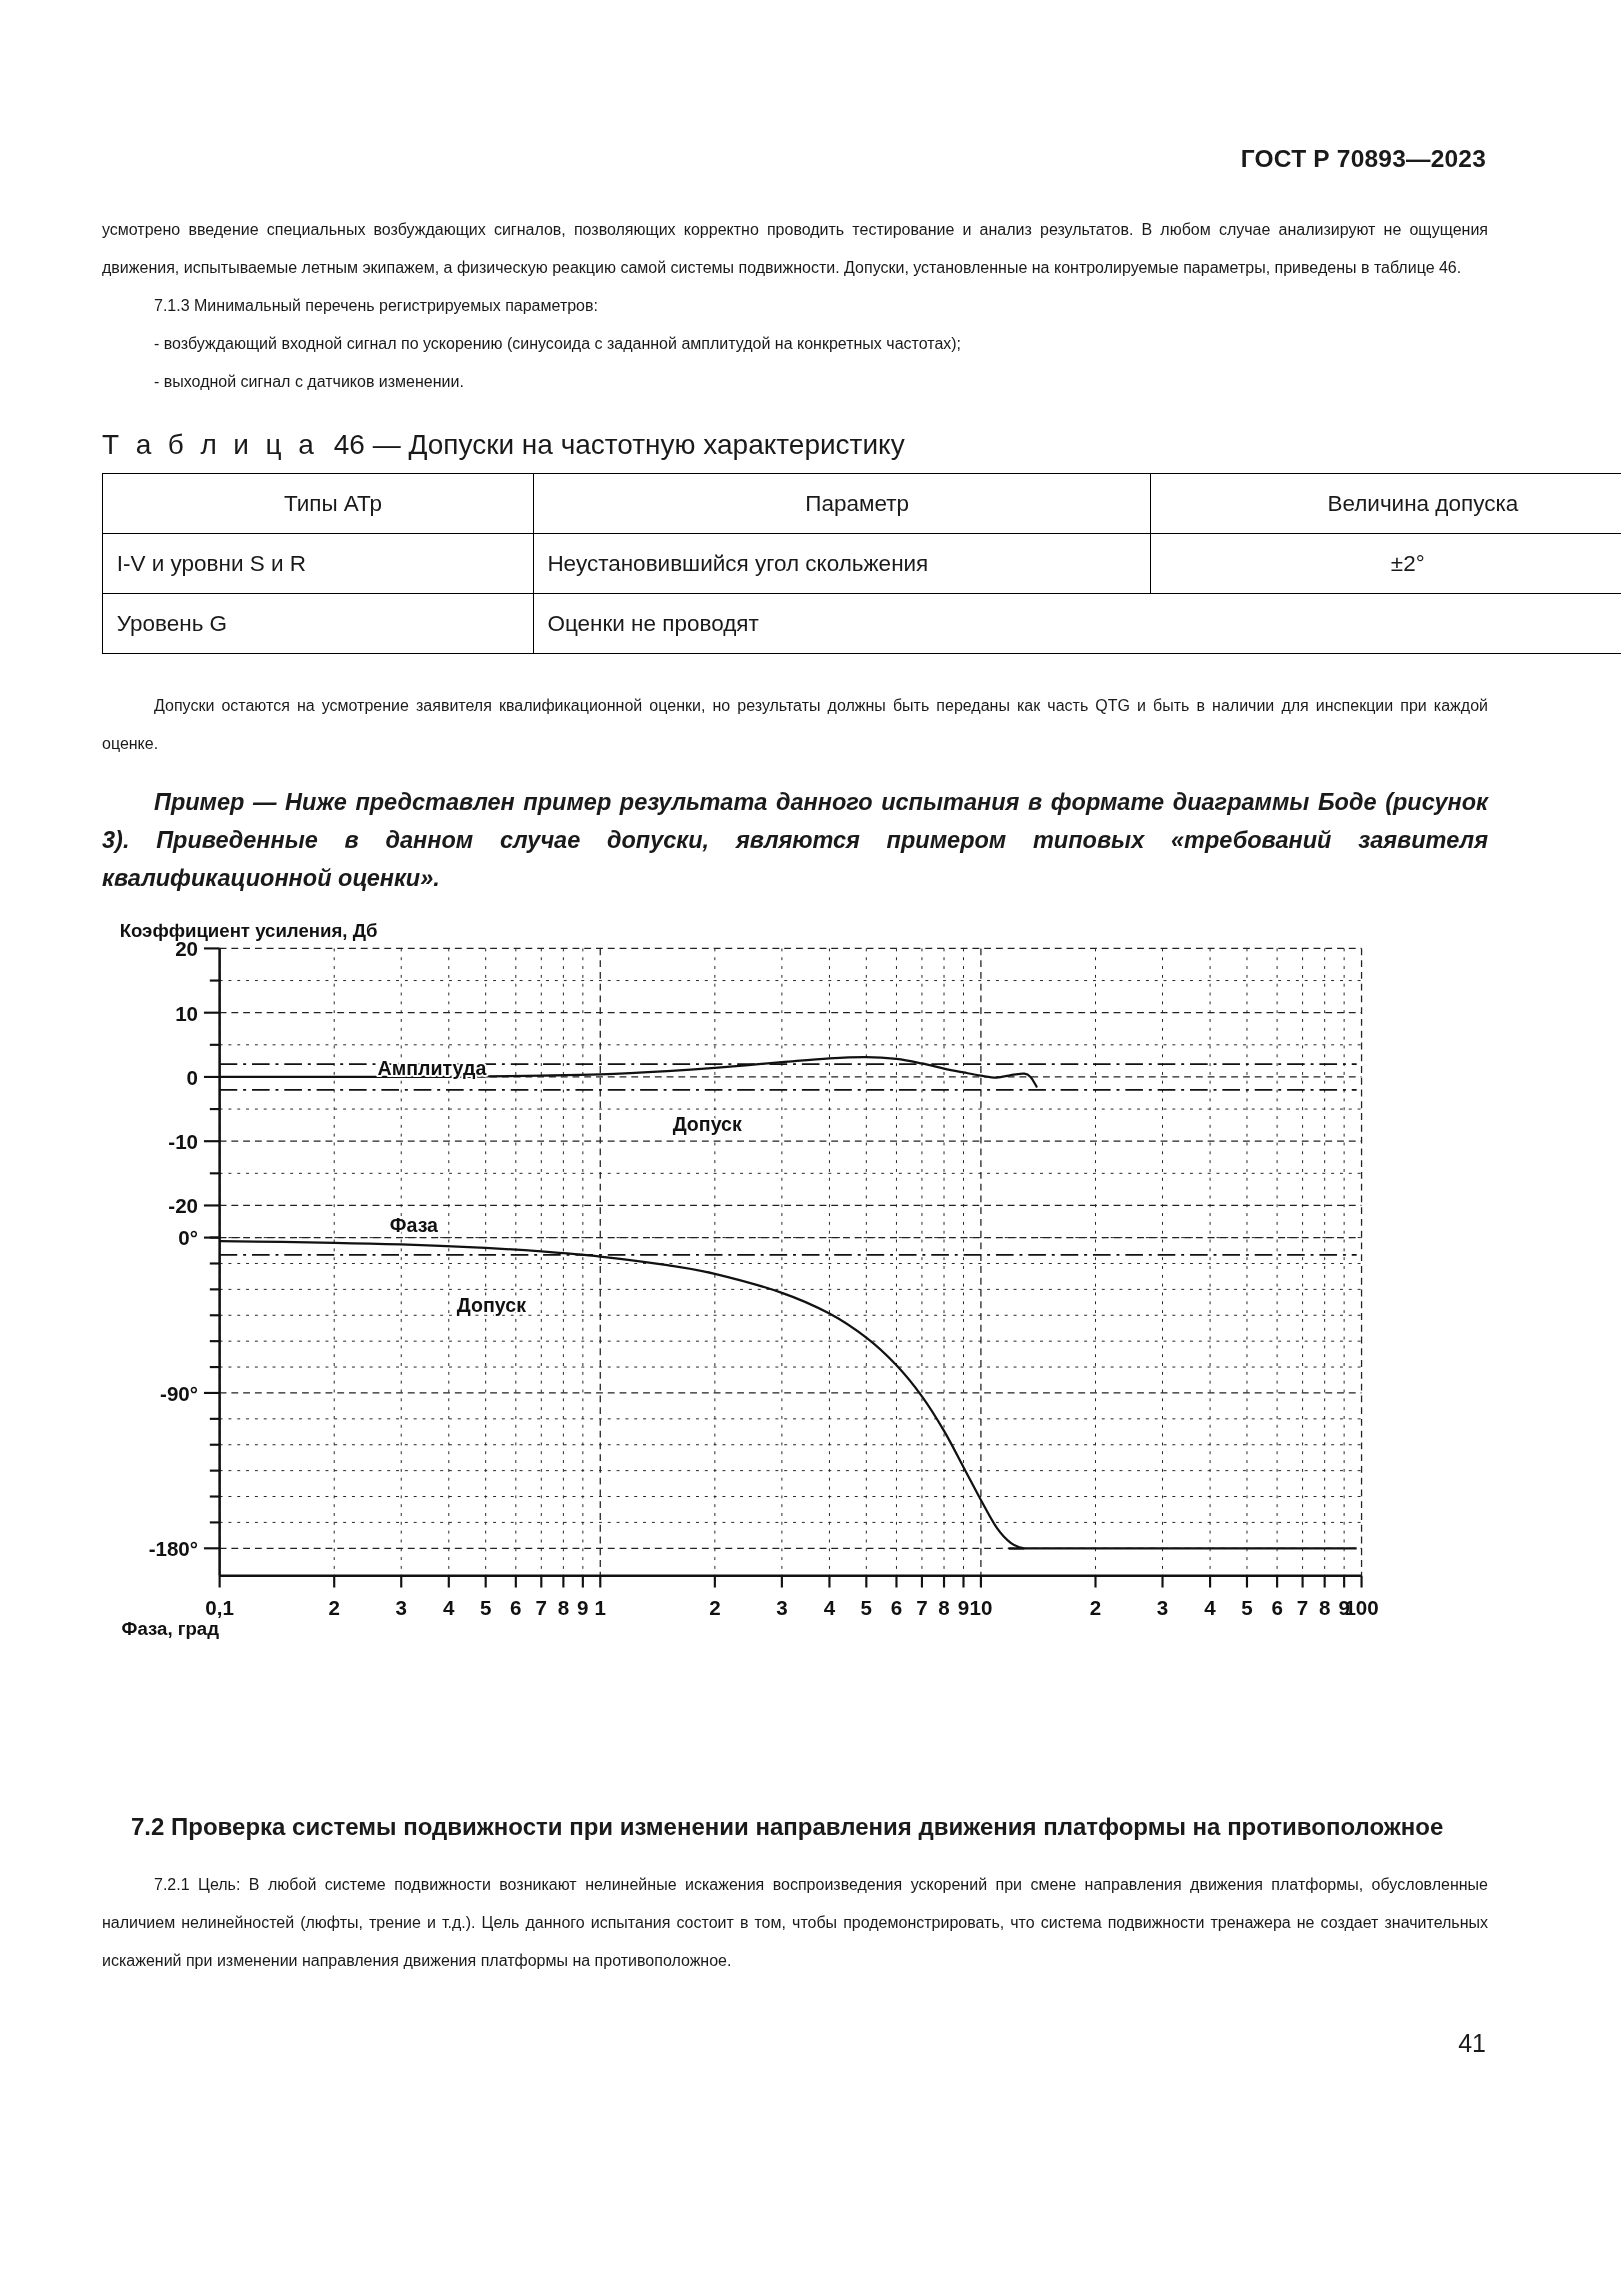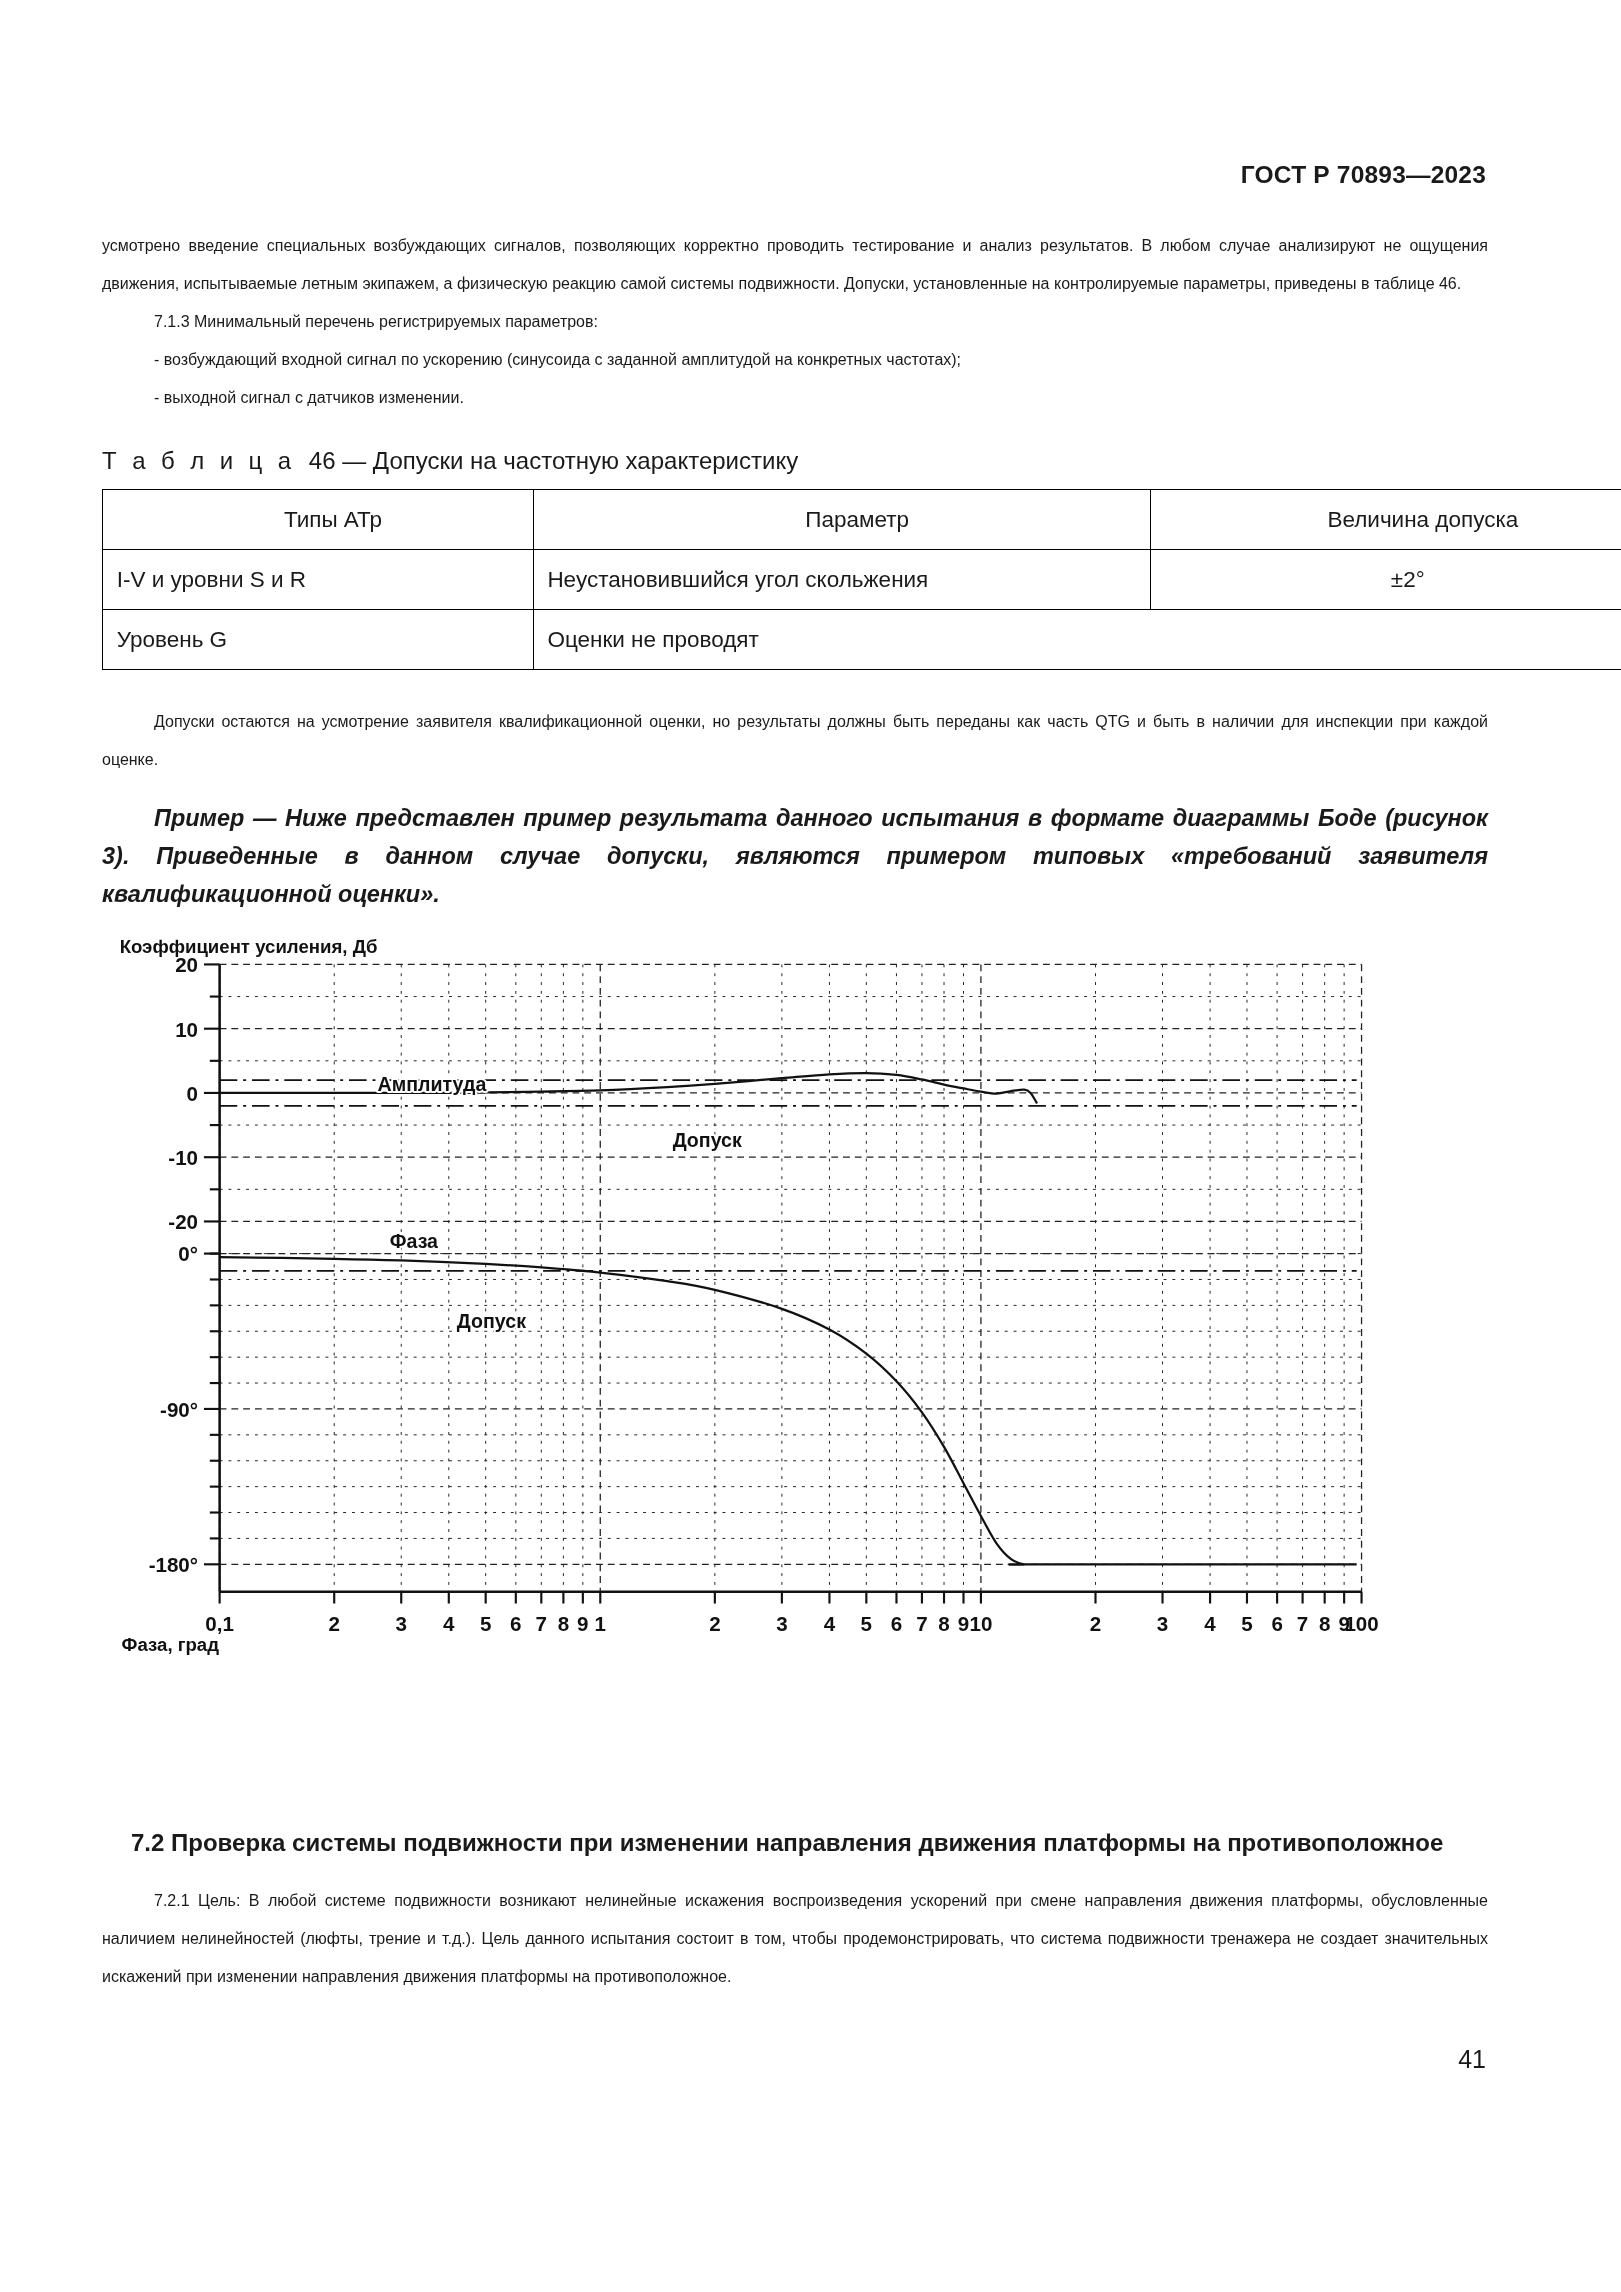--- a/index.html
+++ b/index.html
@@ -15,21 +15,20 @@
     color: #1a1a1a;
     overflow: hidden;
   }
   .page {
     position: absolute;
     left: 0; top: 0;
     width: 1621px;
     height: 2213px;
     box-sizing: border-box;
     padding: 0;
-    margin-top: 16px;
   }
 
   
   .header {
     position: absolute;
     top: 145px;
     right: 135px;
     font-size: 24.5px;
     font-weight: bold;
     letter-spacing: 0.2px;
@@ -65,21 +64,21 @@
     font-size: 23.5px;
     line-height: 38px;
     font-weight: bold;
     font-style: italic;
     text-align: justify;
     text-indent: 52px;
   }
 
   
   .table-caption {
-    font-size: 24px;
+    font-size: 28px;
     line-height: 33px;
     margin: 0;
     white-space: nowrap;
   }
   .table-caption .sp {
     letter-spacing: 4.4px;
   }
 
   
   table.tol {

